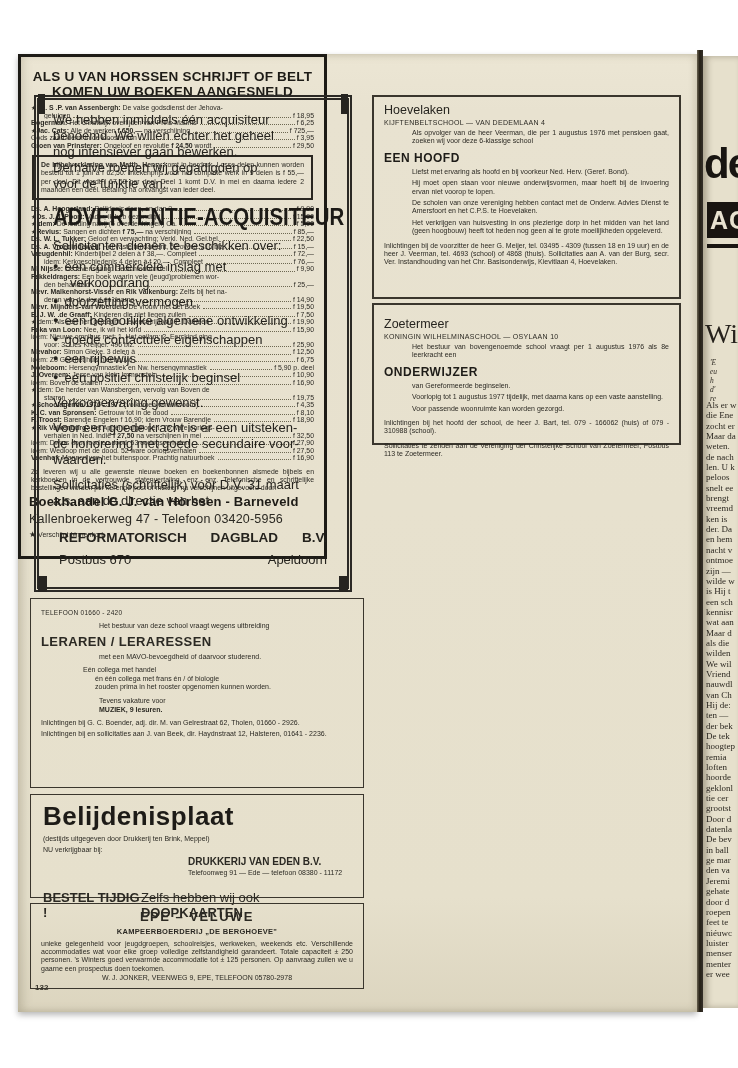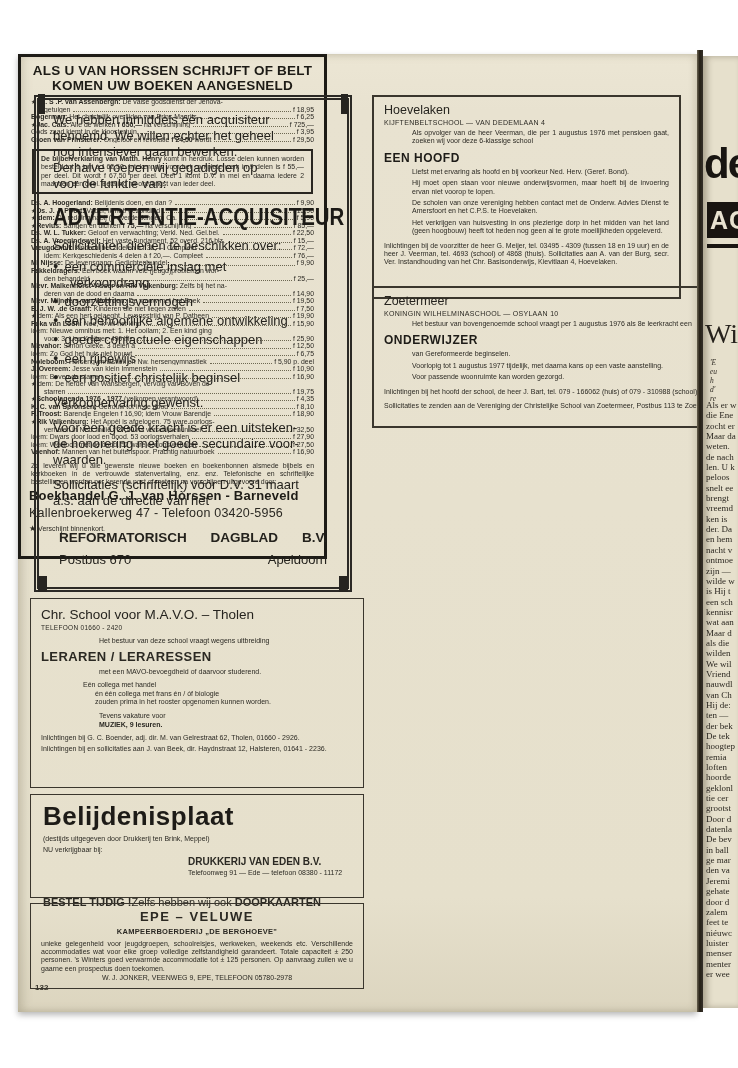--- a/index.html
+++ b/index.html
@@ -45,39 +45,39 @@
 .th-muz{font-size:7px;font-weight:bold;margin:2px 0 0 58px}
 .th-info{font-size:7px;line-height:8.3px;text-align:justify;margin-top:6px}
 .th-info2{margin-top:3px}
 
 .be{left:12px;top:740px;width:334px;height:104px;padding:6px 12px}
 .be-title{font-size:26px;font-weight:bold;letter-spacing:.5px;color:#1d1b17}
 .be-sub{font-size:7px;margin-top:3px}
 .be-nu{font-size:7px;margin-top:4px}
 .be-pr{font-size:10px;font-weight:bold;margin:3px 0 0 145px}
 .be-pa{font-size:7px;margin:2px 0 0 145px}
-.be-row{display:flex;font-size:11px;margin-top:20px}
+.be-row{display:flex;font-size:13px;margin-top:14px}
 .be-row b{font-weight:bold}
 
 .ep{left:12px;top:849px;width:334px;height:86px;padding:5px 10px}
 .ep-title{text-align:center;font-weight:bold;font-size:13px;letter-spacing:1.5px}
 .ep-sub{text-align:center;font-weight:bold;font-size:7.5px;margin-top:3px;letter-spacing:.3px}
 .ep-body{font-size:7px;line-height:8.2px;text-align:justify;margin-top:4px}
 .ep-contact{text-align:center;font-size:7px;margin-top:1px}
 .pagenum{position:absolute;left:17px;top:929px;font-size:8px;font-weight:bold;color:#3a372e}
 
 .hv{left:354px;top:41px;width:309px;height:204px;padding:6px 10px}
-.zo{left:354px;top:232px;width:367px;height:142px;padding:6px 10px}
+.zo{left:354px;top:249px;width:309px;height:142px;padding:12px 10px}
 .vac-h1{font-size:12.5px;color:#26241f}
 .vac-sub{font-size:7px;margin-top:2px;letter-spacing:.3px}
 .vac-p{font-size:7px;line-height:8.4px;text-align:justify;margin:3px 0 0 28px}
 .vac-role{font-size:12px;font-weight:bold;margin-top:5px;letter-spacing:.5px;color:#1e1c18}
 .vac-foot{font-size:7px;line-height:8.4px;text-align:justify;margin-top:6px}
 
-.ho{left:354px;top:399px;width:309px;height:505px;border:3px solid #1d1b16;padding:6px 8px 4px;color:#2b2923}
+.ho{left:354px;top:399px;width:309px;height:505px;border:3px solid #1d1b16;padding:12px 8px 4px;color:#2b2923}
 .ho-t{font-size:13.5px;font-weight:bold;text-align:center;line-height:15px;letter-spacing:.2px;color:#1d1b16}
 .books{font-size:6.9px;line-height:7.55px;margin-top:5px;padding:0 2px}
 .bk{display:flex;align-items:baseline;overflow:hidden;height:7.55px}
 .bk span,.bk b{white-space:pre}
 .bk.ind{padding-left:13px}
 .bstar{font-size:6px}
 .lead{flex:1;min-width:5px;margin:0 2px 1.5px 3px;border-bottom:1px dotted #6d6852;align-self:flex-end}
 .bprice{white-space:pre}
 .henry{border:2px solid #2a2721;margin:6px 3px 4px;padding:4px 7px;font-size:6.9px;line-height:8.2px;text-align:justify}
 .ho-close{font-size:6.9px;line-height:8px;text-align:justify;margin-top:6px;padding:0 2px}
@@ -134,21 +134,20 @@
     <div class="a1-p">Sollicitaties (schriftelijk) vóór D.V. 31 maart
 a.s. aan de directie van het</div>
     <div class="a1-comp">REFORMATORISCH DAGBLAD B.V.</div>
     <div class="a1-addr">
       <span>Postbus 670</span>
       <span>Apeldoorn</span>
     </div>
   </div>
 
   <div class="box th">
-    <div class="th-title">Chr. School voor M.A.V.O. – Tholen</div>
     <div class="th-phone">TELEFOON 01660 - 2420</div>
     <div class="th-intro">Het bestuur van deze school vraagt wegens uitbreiding</div>
     <div class="th-role">LERAREN / LERARESSEN</div>
     <div class="th-sub">met een MAVO-bevoegdheid of daarvoor studerend.</div>
     <div class="th-lines">
       <div>Eén collega met handel</div>
         <div>én één collega met frans én / óf biologie</div>
         <div>zouden prima in het rooster opgenomen kunnen worden.</div>
     </div>
     <div class="th-vac">Tevens vakature voor</div>
@@ -679,21 +678,21 @@
       <div>grootst</div>
       <div>Door d</div>
       <div>datenla</div>
       <div>De bev</div>
       <div>in ball</div>
       <div>ge mar</div>
       <div>den va</div>
       <div>Jeremi</div>
       <div>gehate</div>
       <div>door d</div>
-      <div>zalem</div>
+      <div>roepen</div>
       <div>feet te</div>
       <div>niéuwc</div>
       <div>luister</div>
       <div>menser</div>
       <div>menter</div>
       <div>er wee</div>
   </div>
 </div>
 
 </body></html>

